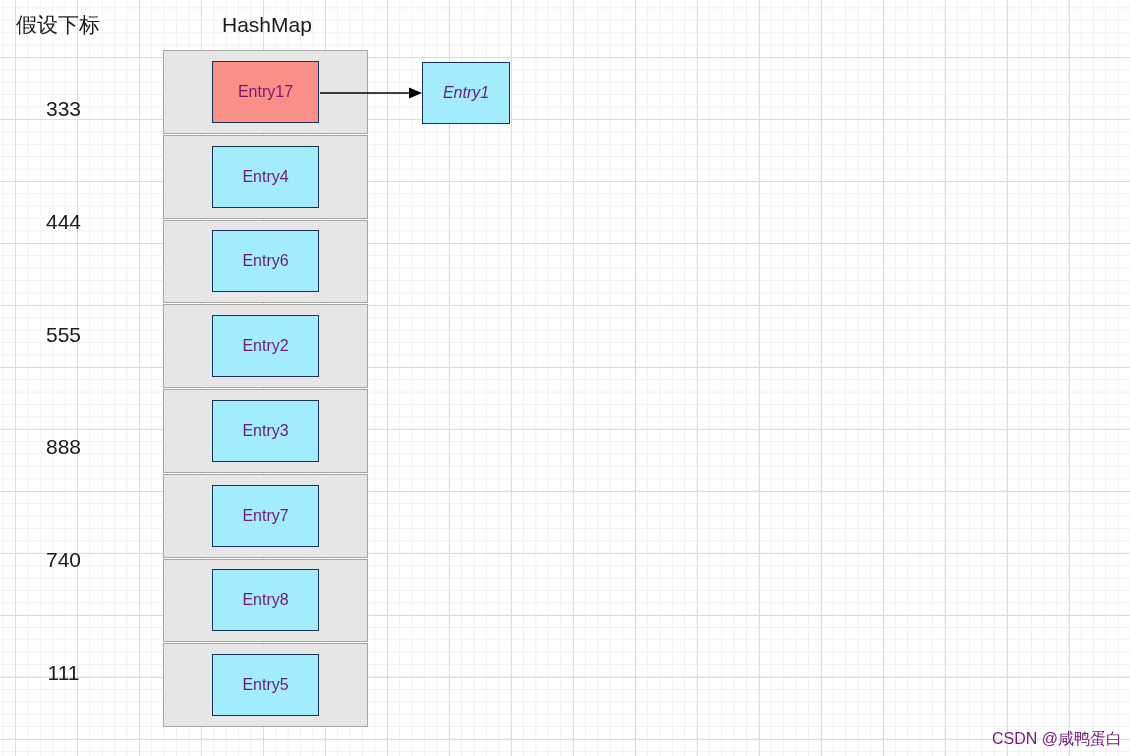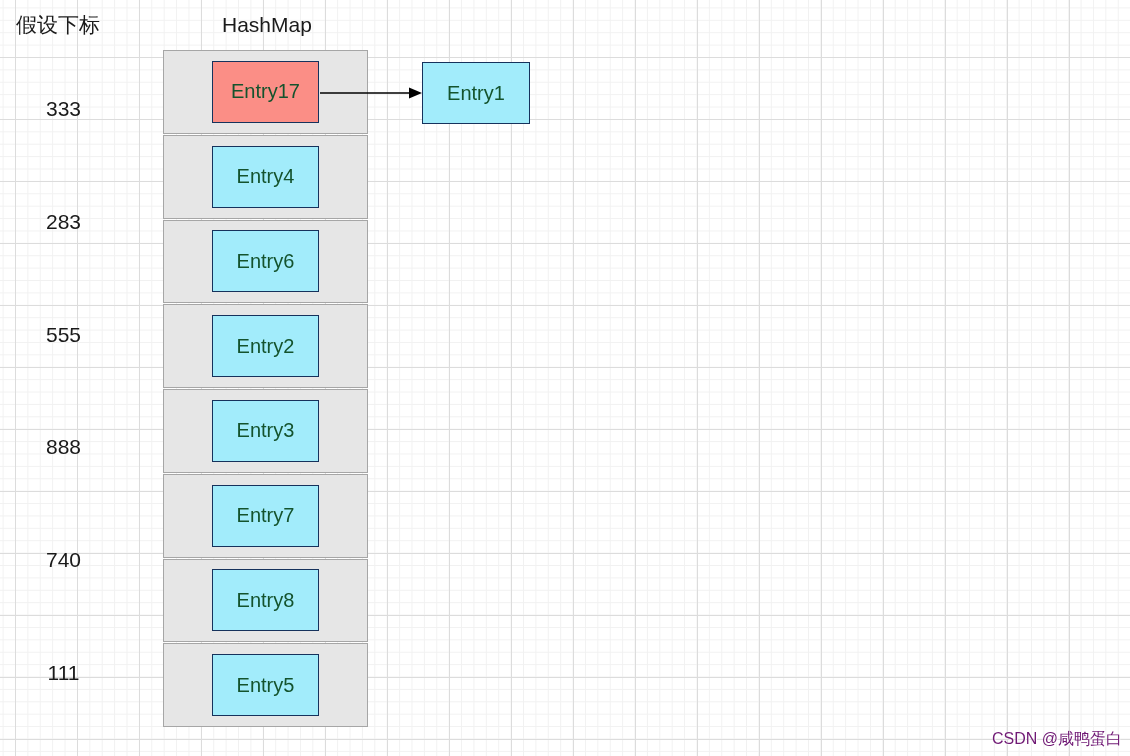--- a/index.html
+++ b/index.html
@@ -75,34 +75,35 @@
 
   .entry-box {
     width: 107px;
     height: 62px;
     box-sizing: border-box;
     background: var(--entry-fill);
     border: 1.5px solid var(--entry-border);
     display: flex;
     align-items: center;
     justify-content: center;
-    font-size: 20px;
-    color: #14532d;
+    font-size: 16px;
+    color: #701a75;
     white-space: nowrap;
   }
   .entry-box.highlighted {
     background: var(--entry-highlight-fill);
   }
 
   .linked-node {
     position: absolute;
     left: 422px;
     top: 62px;
-    width: 108px;
+    width: 88px;
     height: 62px;
+    font-style: italic;
   }
 
   .link-arrow {
     position: absolute;
     left: 320px;
     top: 85px;
     width: 103px;
     height: 16px;
   }
 
@@ -117,21 +118,21 @@
   }
 </style>
 </head>
 <body>
 
 <div class="hdr hdr-index">假设下标</div>
 <div class="hdr hdr-map">HashMap</div>
 
 <div class="index-col">
     <div class="index-cell">333</div>
-    <div class="index-cell">283</div>
+    <div class="index-cell">444</div>
     <div class="index-cell">555</div>
     <div class="index-cell">888</div>
     <div class="index-cell">740</div>
     <div class="index-cell">111</div>
   </div>
 
 <div class="bucket-col">
     <div class="bucket-cell">
       <div class="entry-box highlighted">Entry17</div>
     </div>

